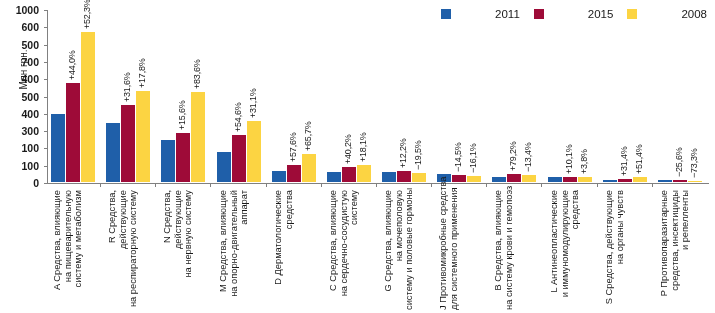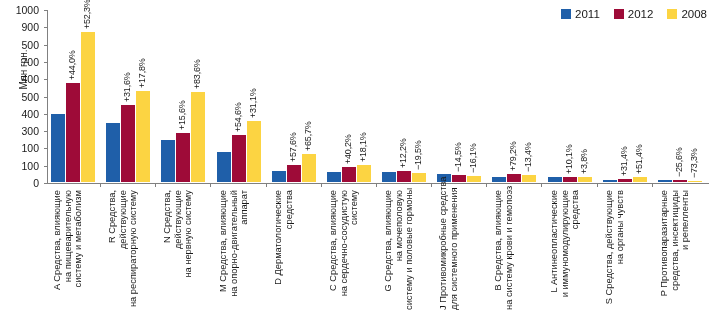--- a/index.html
+++ b/index.html
@@ -45,20 +45,21 @@
     width: 46px;
     height: 192px;
   }
   .y-tick {
     position: absolute;
     right: 7px;
     font-size: 10.5px;
     color: #1a1a1a;
     line-height: 10px;
     white-space: nowrap;
+    font-weight: bold;
   }
   .y-tick-mark {
     position: absolute;
     left: 44px;
     width: 4px;
     height: 1px;
     background: #808080;
   }
 
   
@@ -155,33 +156,34 @@
     gap: 4px;
   }
   .legend-swatch {
     width: 10px;
     height: 10px;
     display: inline-block;
   }
   .legend-text {
     font-size: 11.5px;
     color: #1a1a1a;
+    margin-left: 40px;
   }
 </style>
 </head>
 <body>
 
 <div id="chart-root">
 
   <div class="y-axis-title">Млн грн.</div>
 
   <div class="y-axis" id="y-axis">
       <div class="y-tick" style="top: 5px;">1000</div>
       <div class="y-tick-mark" style="top: 10px;"></div>
-      <div class="y-tick" style="top: 22.3px;">900</div>
+      <div class="y-tick" style="top: 22.3px;">600</div>
       <div class="y-tick-mark" style="top: 27.3px;"></div>
       <div class="y-tick" style="top: 39.6px;">500</div>
       <div class="y-tick-mark" style="top: 44.6px;"></div>
       <div class="y-tick" style="top: 56.9px;">700</div>
       <div class="y-tick-mark" style="top: 61.9px;"></div>
       <div class="y-tick" style="top: 74.2px;">400</div>
       <div class="y-tick-mark" style="top: 79.2px;"></div>
       <div class="y-tick" style="top: 91.5px;">500</div>
       <div class="y-tick-mark" style="top: 96.5px;"></div>
       <div class="y-tick" style="top: 108.8px;">400</div>
@@ -355,21 +357,21 @@
       </div>
     </div>
 
   <div class="legend" id="legend">
       <div class="legend-item">
         <span class="legend-swatch" style="background: rgb(31, 95, 169);"></span>
         <span class="legend-text">2011</span>
       </div>
       <div class="legend-item">
         <span class="legend-swatch" style="background: rgb(158, 11, 56);"></span>
-        <span class="legend-text">2012</span>
+        <span class="legend-text">2015</span>
       </div>
       <div class="legend-item">
         <span class="legend-swatch" style="background: rgb(252, 212, 66);"></span>
         <span class="legend-text">2008</span>
       </div>
     </div>
 
 </div>
 
 </body></html>

